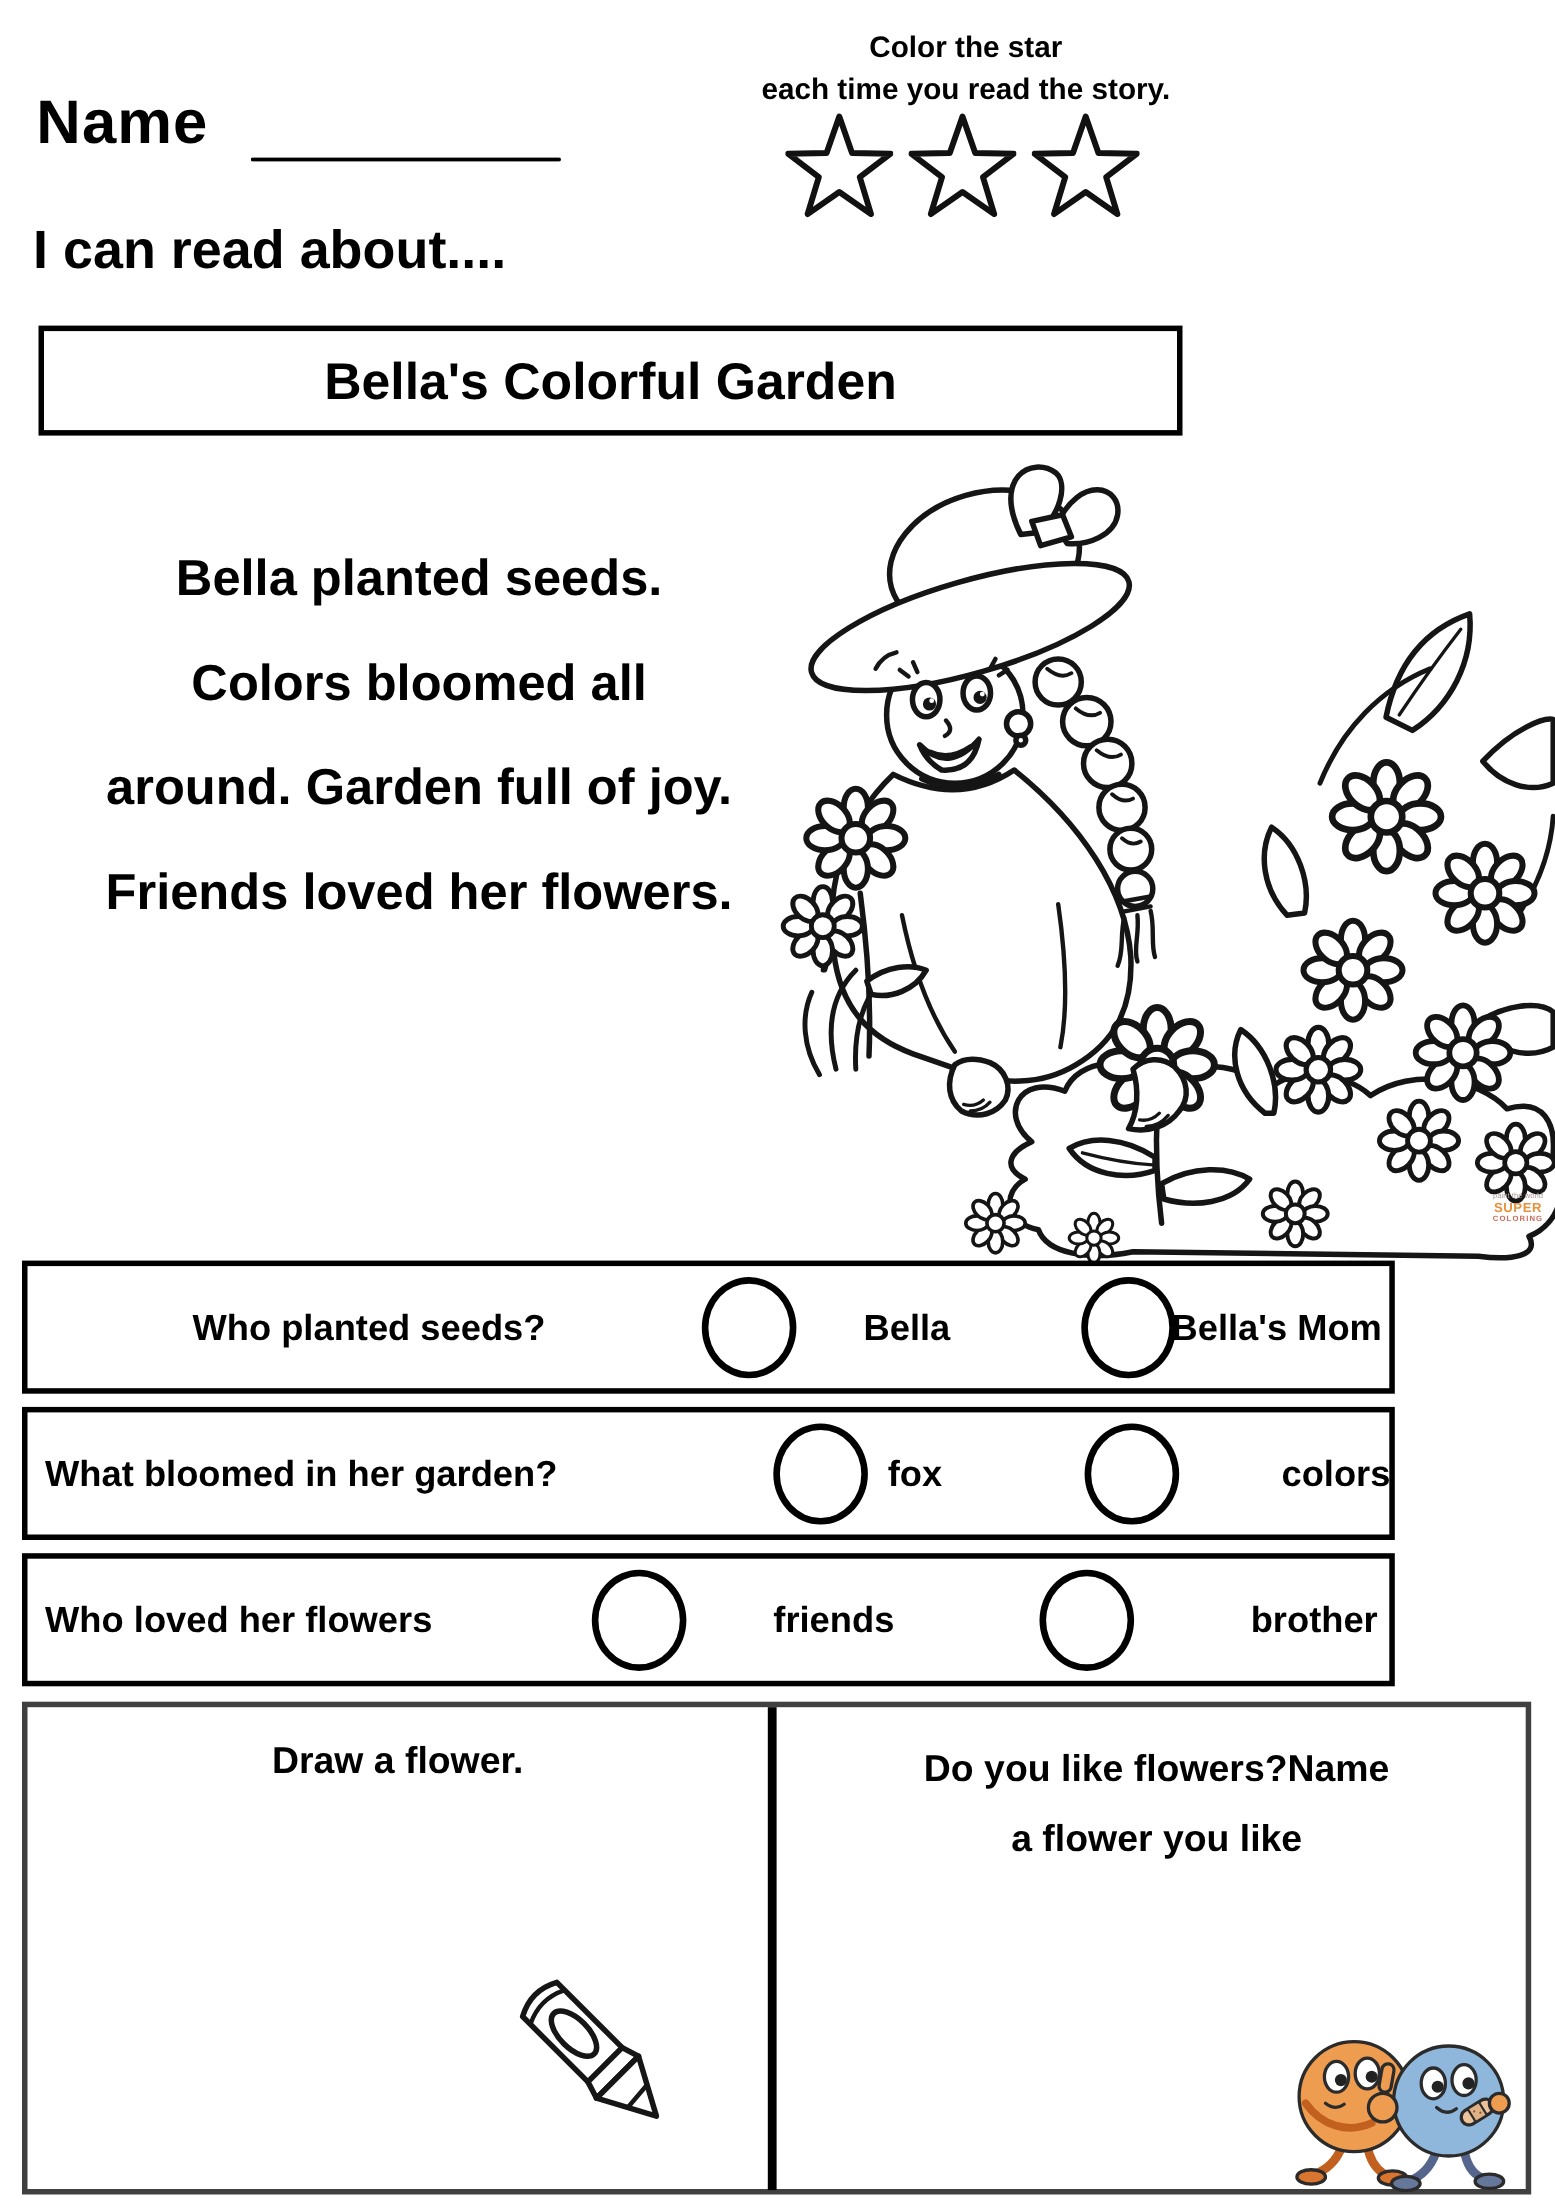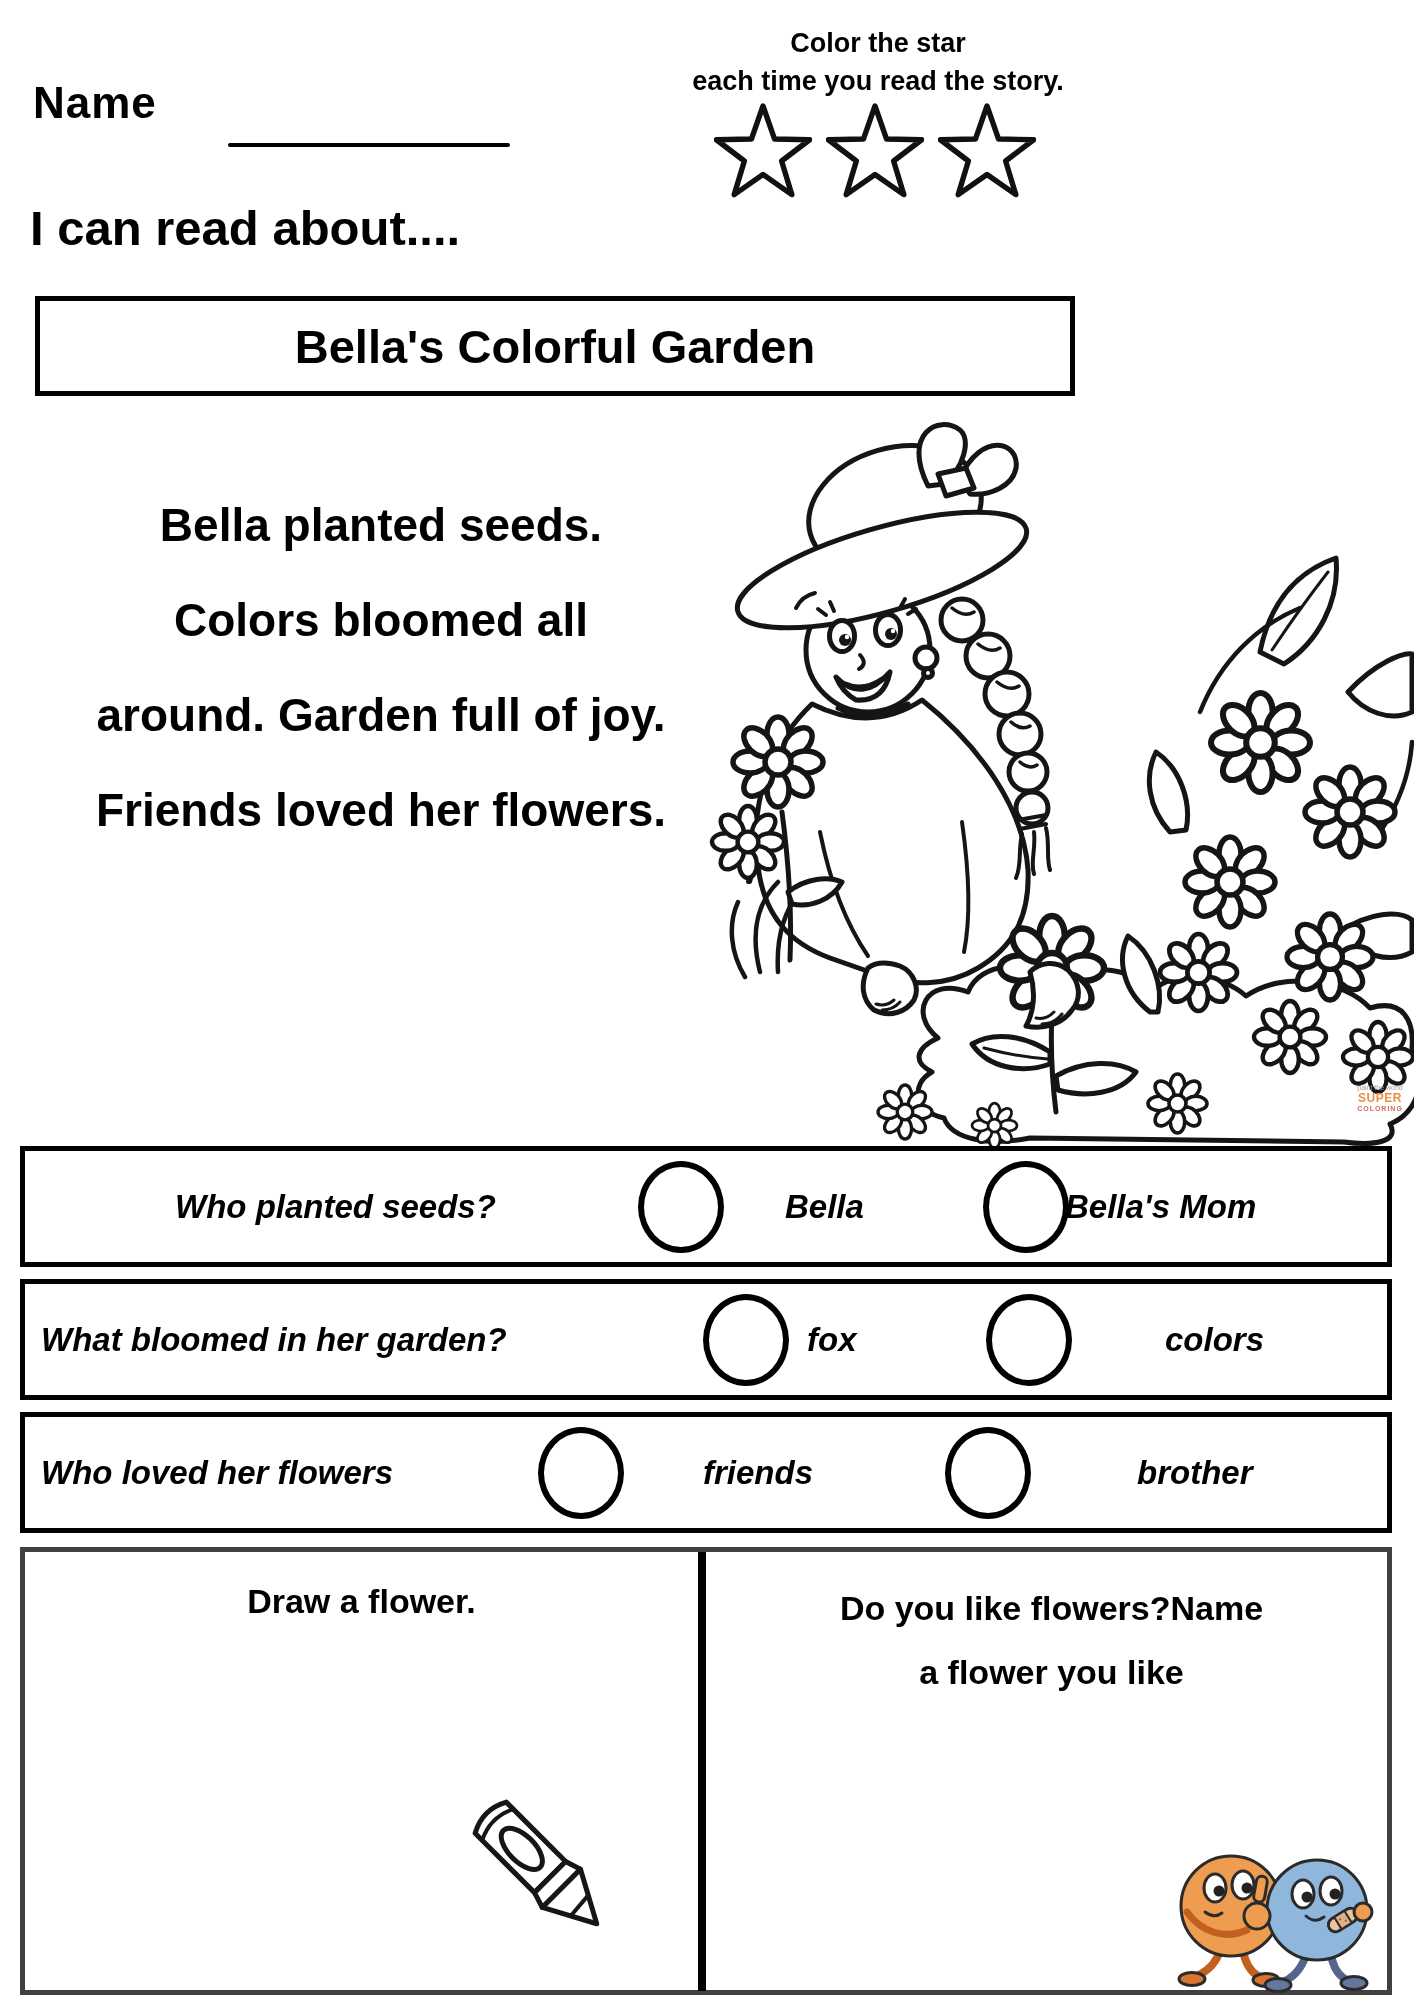--- a/index.html
+++ b/index.html
@@ -1,41 +1,41 @@
 <!DOCTYPE html>
 <html><head>
 <meta charset="utf-8">
 <style>
   html,body{margin:0;padding:0;background:#fff;}
   .page{position:relative;width:1414px;height:2000px;background:#fff;overflow:hidden;
         font-family:"Liberation Sans",sans-serif;color:#000;}
   .abs{position:absolute;}
 
-  .name-label{left:33px;top:78px;font-size:44px;font-weight:700;letter-spacing:1px;}
+  .name-label{left:33px;top:78px;font-size:56px;font-weight:700;letter-spacing:1px;}
   .name-line{left:228px;top:143px;width:282px;height:0;border-top:4px solid #000;border-radius:2px;}
 
   .star-instr{left:650px;top:24px;width:456px;text-align:center;font-size:27px;font-weight:700;line-height:38px;}
   .stars{left:714px;top:102px;display:flex;gap:14px;}
   .stars svg{display:block;}
 
   .read-about{left:30px;top:200px;font-size:49px;font-weight:700;}
 
   .title-box{left:35px;top:296px;width:1040px;height:100px;border:5px solid #000;box-sizing:border-box;
              display:flex;align-items:center;justify-content:center;font-size:47px;font-weight:700;}
 
   .story{left:28px;top:478px;width:706px;text-align:center;font-size:46px;font-weight:700;line-height:95px;white-space:nowrap;}
 
   .illustration{left:700px;top:412px;}
 
   .watermark{left:1348px;top:1084px;width:64px;text-align:center;line-height:1.1;}
   .wm1{display:block;font-size:7px;color:#b09a96;}
   .wm2{display:block;font-size:12px;font-weight:700;color:#e8923f;letter-spacing:.5px;}
   .wm3{display:block;font-size:7px;font-weight:700;color:#d06a5a;letter-spacing:1px;}
 
-  .qrow{left:20px;width:1372px;height:121px;border:5px solid #000;box-sizing:border-box;position:absolute;font-style:italic;}
+  .qrow{left:20px;width:1248px;height:121px;border:5px solid #000;box-sizing:border-box;position:absolute;}
   #q1{top:1146px;} #q2{top:1279px;} #q3{top:1412px;padding-left:20px;}
   .qrow .prompt,.qrow .opt{position:absolute;top:0;height:111px;display:flex;align-items:center;
        font-size:33px;font-weight:700;white-space:nowrap;}
   .circle{position:absolute;top:10px;width:86px;height:92px;border:6px solid #000;border-radius:50%;
           box-sizing:border-box;background:#fff;}
   #q1 .prompt{left:150px;} #q1 .c1{left:613px;} #q1 .o1{left:760px;} #q1 .c2{left:958px;} #q1 .o2{left:1040px;}
   #q2 .prompt{left:16px;}  #q2 .c1{left:678px;} #q2 .o1{left:782px;} #q2 .c2{left:961px;} #q2 .o2{left:1140px;}
   #q3 .prompt{left:16px;}  #q3 .c1{left:513px;} #q3 .o1{left:678px;} #q3 .c2{left:920px;} #q3 .o2{left:1112px;}
 
   .bottom-box{left:20px;top:1547px;width:1372px;height:448px;border:5px solid #404040;box-sizing:border-box;}

